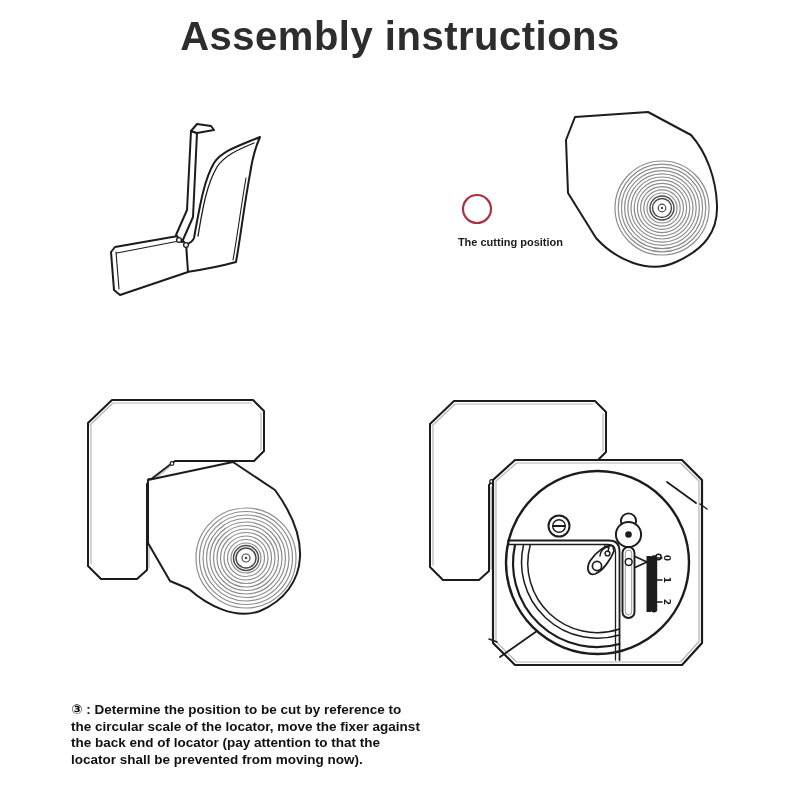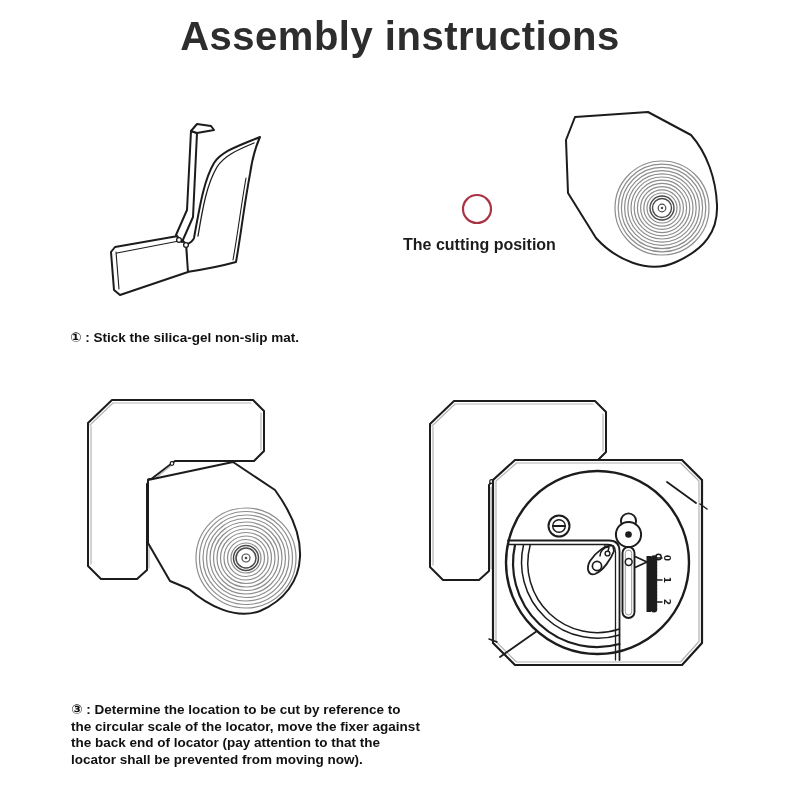--- a/index.html
+++ b/index.html
@@ -5,22 +5,22 @@
   html,body{margin:0;padding:0;background:#fff;}
   .page{position:relative;width:800px;height:800px;background:#ffffff;overflow:hidden;
         font-family:"Liberation Sans","DejaVu Sans",sans-serif;}
   .title{position:absolute;left:0;top:14px;width:100%;margin:0;text-align:center;
          font-size:40px;font-weight:bold;color:#2d2d2d;letter-spacing:0.5px;}
   .caption{position:absolute;font-size:13.5px;font-weight:bold;color:#111111;line-height:16.6px;}
   .cap1{left:70px;top:330px;width:300px;}
   .cap2{left:453px;top:330px;width:335px;}
   .cap3{left:71px;top:702px;width:352px;}
   .cap4{left:451px;top:702px;width:320px;}
-  .annotation{position:absolute;left:403px;top:236px;width:160px;text-align:left;
-              font-size:16px;font-weight:bold;color:#1c1c1c;}
+  .annotation{position:absolute;left:403px;top:236px;width:160px;text-align:right;
+              font-size:11px;font-weight:bold;color:#1c1c1c;}
   svg{position:absolute;display:block;}
   .svg1{left:90px;top:100px;}
   .svg2{left:410px;top:95px;}
   .svg3{left:75px;top:390px;}
   .svg4{left:420px;top:390px;}
   text.rl{font-family:"DejaVu Sans","Liberation Sans",sans-serif;font-size:9px;font-weight:bold;fill:#1c1c1c;}
 </style>
 </head>
 <body>
 
@@ -36,21 +36,20 @@
       <path stroke-width="1.3" d="M108,136 C113,106 117,84 127,67 C134,56 147,50 164,43"></path>
       <path stroke-width="1.1" d="M143,160 C148,132 151,106 156,78"></path>
       <path fill="#ffffff" d="M88,136 L25,147 L21,152 L24,190 L30,195 L98,172 L96,144 Z"></path>
       <path stroke-width="1.1" d="M27,153 L89,141 M26,152 L29,189"></path>
       <path fill="#ffffff" d="M101,31 L97,110 L86,135 L92,142 L103,117 L107,33 Z"></path>
       <path fill="#ffffff" d="M101,31 L107,24 L121,26 L124,30 L107,33 Z"></path>
       <circle cx="89" cy="140" r="2.4" fill="#ffffff" stroke-width="1.3"></circle>
       <circle cx="96" cy="145" r="2.4" fill="#ffffff" stroke-width="1.3"></circle>
     </g>
   </svg>
-  <div class="caption cap1">① : Stick the silica-gel non-slip mat.</div>
 
   <svg class="svg2" width="380" height="200" viewBox="0 0 380 200">
     <circle cx="67" cy="114" r="14" stroke="#a93343" stroke-width="2.2" fill="none"></circle>
     <g stroke="#1c1c1c" fill="none" stroke-linejoin="round">
       <path fill="#ffffff" stroke-width="2" d="M165,22 L238,17 L281,40 C297,58 306,84 307,110 C308,136 295,154 266,167
                C238,180 205,164 186,143 L158,98 L156,45 Z"></path>
     </g>
     <g stroke="#8d8d8d" fill="none" stroke-width="1.2">
       <circle cx="252" cy="113" r="47"></circle>
         <circle cx="252" cy="113" r="43.8"></circle>
@@ -96,21 +95,21 @@
         <circle cx="171" cy="168" r="18.5"></circle>
       <circle cx="171" cy="168" r="15"></circle>
     </g>
     <g stroke="#4a4a4a" fill="none" stroke-width="1.5">
       <circle cx="171" cy="168" r="12.5"></circle>
         <circle cx="171" cy="168" r="10"></circle>
       <circle cx="171" cy="168" r="4" stroke-width="1.2"></circle>
       <circle cx="171" cy="168" r="1.3" fill="#4a4a4a" stroke="none"></circle>
     </g>
   </svg>
-  <div class="caption cap3">③ : Determine the location to be cut by reference to the circular scale of the locator, move the fixer against the back end of locator (pay attention to that the locator shall be prevented from moving now).</div>
+  <div class="caption cap3">③ : Determine the position to be cut by reference to the circular scale of the locator, move the fixer against the back end of locator (pay attention to that the locator shall be prevented from moving now).</div>
 
   <svg class="svg4" width="300" height="300" viewBox="0 0 300 300">
     <g stroke="#1c1c1c" fill="none" stroke-linejoin="round" stroke-linecap="round">
 
       <path fill="#ffffff" stroke-width="2" d="M10,34 L34,11 L175,11 L186,22 L186,62 L176,72 L97,72 L93,75 L72,91 L69,95
                L69,181 L59,190 L23,190 L10,177 Z"></path>
       <path stroke="#b5b5b5" stroke-width="1.2" d="M12,36 L35,14 L173,14 M183,24 L183,61 M95,75 L74,92 M13,37 L13,175 M71,97 L71,179"></path>
       <circle cx="94" cy="74.5" r="1.8" fill="#ffffff" stroke-width="1.2"></circle>
       <circle cx="71.5" cy="91.5" r="1.8" fill="#ffffff" stroke-width="1.2"></circle>
 

